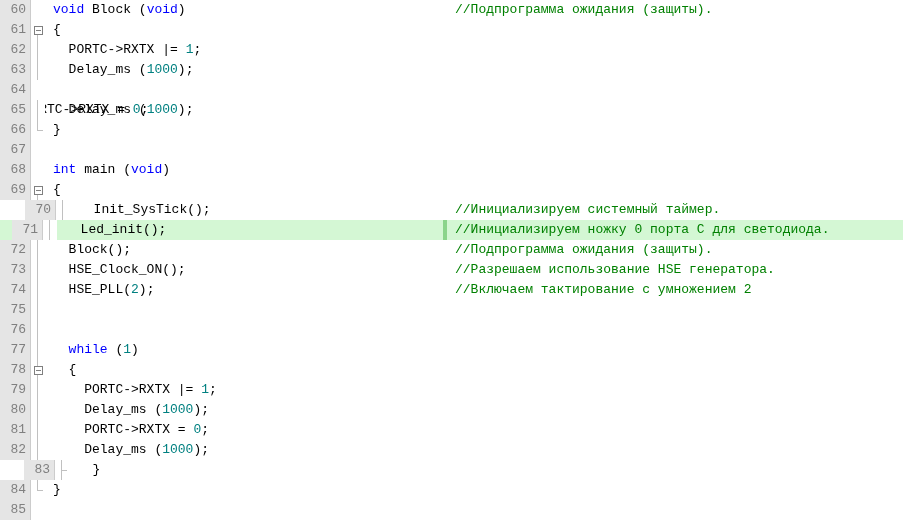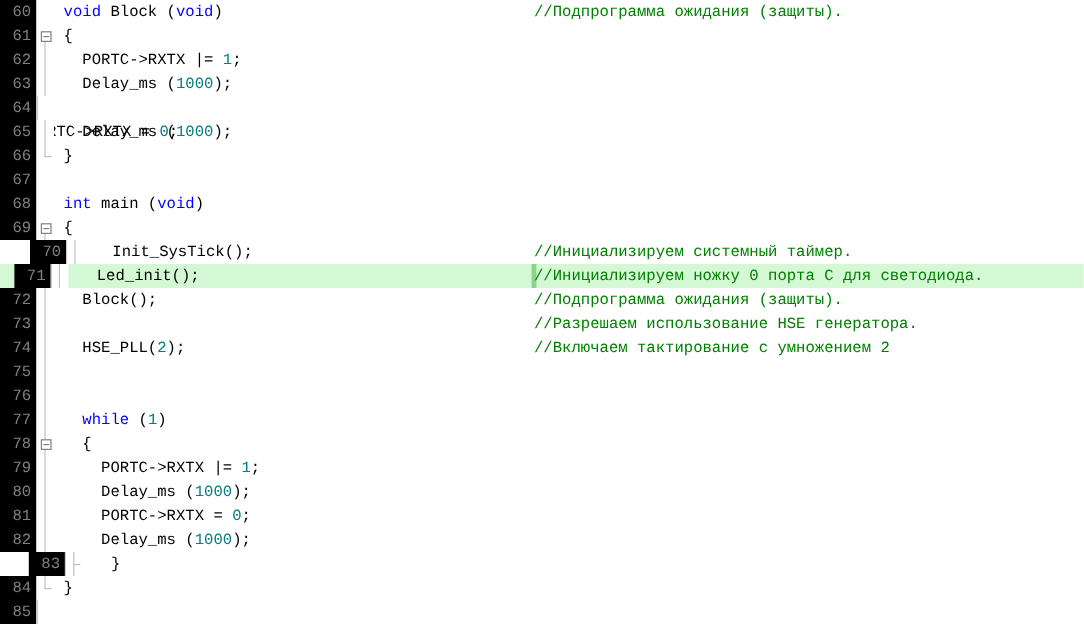--- a/index.html
+++ b/index.html
@@ -22,21 +22,21 @@
     height: 20px;
   }
   .gutter {
     width: 26px;
     text-align: right;
     color: #808080;
     padding-right: 4px;
     flex: none;
     user-select: none;
     border-right: 1px solid #ccc;
-    background: #000000;
+    background: #e5e5e5;
   }
   .fold {
     width: 14px;
     flex: none;
     display: flex;
     align-items: center;
     justify-content: center;
     position: relative;
     background: #fff;
   }
@@ -65,21 +65,21 @@
     border-left: 1px solid #c0c0c0;
     border-bottom: 1px solid #c0c0c0;
   }
   .code {
     flex: 1;
     padding-left: 8px;
     white-space: pre;
     display: flex;
   }
   .code .text { flex: none; }
-  .code .comment-col { position: absolute; left: 445px; }
+  .code .comment-col { position: absolute; left: 455px; }
   .hl {
     background: #d4f7d4;
   }
   .hl-bar {
     background: #8bd48b;
     width: 4px;
     flex: none;
   }
   .kw { color: #0000ff; }
   .num { color: #008080; }
@@ -175,21 +175,21 @@
       <div class="fold">
         <div class="vline"></div>
       </div>
       <div class="code"><span class="text">  Block();</span><span class="cmt comment-col">//Подпрограмма ожидания (защиты).</span></div>
     </div>
     <div class="row" style="position: relative;">
       <div class="gutter">73</div>
       <div class="fold">
         <div class="vline"></div>
       </div>
-      <div class="code"><span class="cmt comment-col">//Разрешаем использование HSE генератора.</span></div>
+      <div class="code"><span class="text">  HSE_Clock_ON();</span><span class="cmt comment-col">//Разрешаем использование HSE генератора.</span></div>
     </div>
     <div class="row" style="position: relative;">
       <div class="gutter">74</div>
       <div class="fold">
         <div class="vline"></div>
       </div>
       <div class="code"><span class="text">  HSE_PLL(<span class="num">2</span>);</span><span class="cmt comment-col">//Включаем тактирование с умножением 2</span></div>
     </div>
     <div class="row" style="position: relative;">
       <div class="gutter">75</div>

